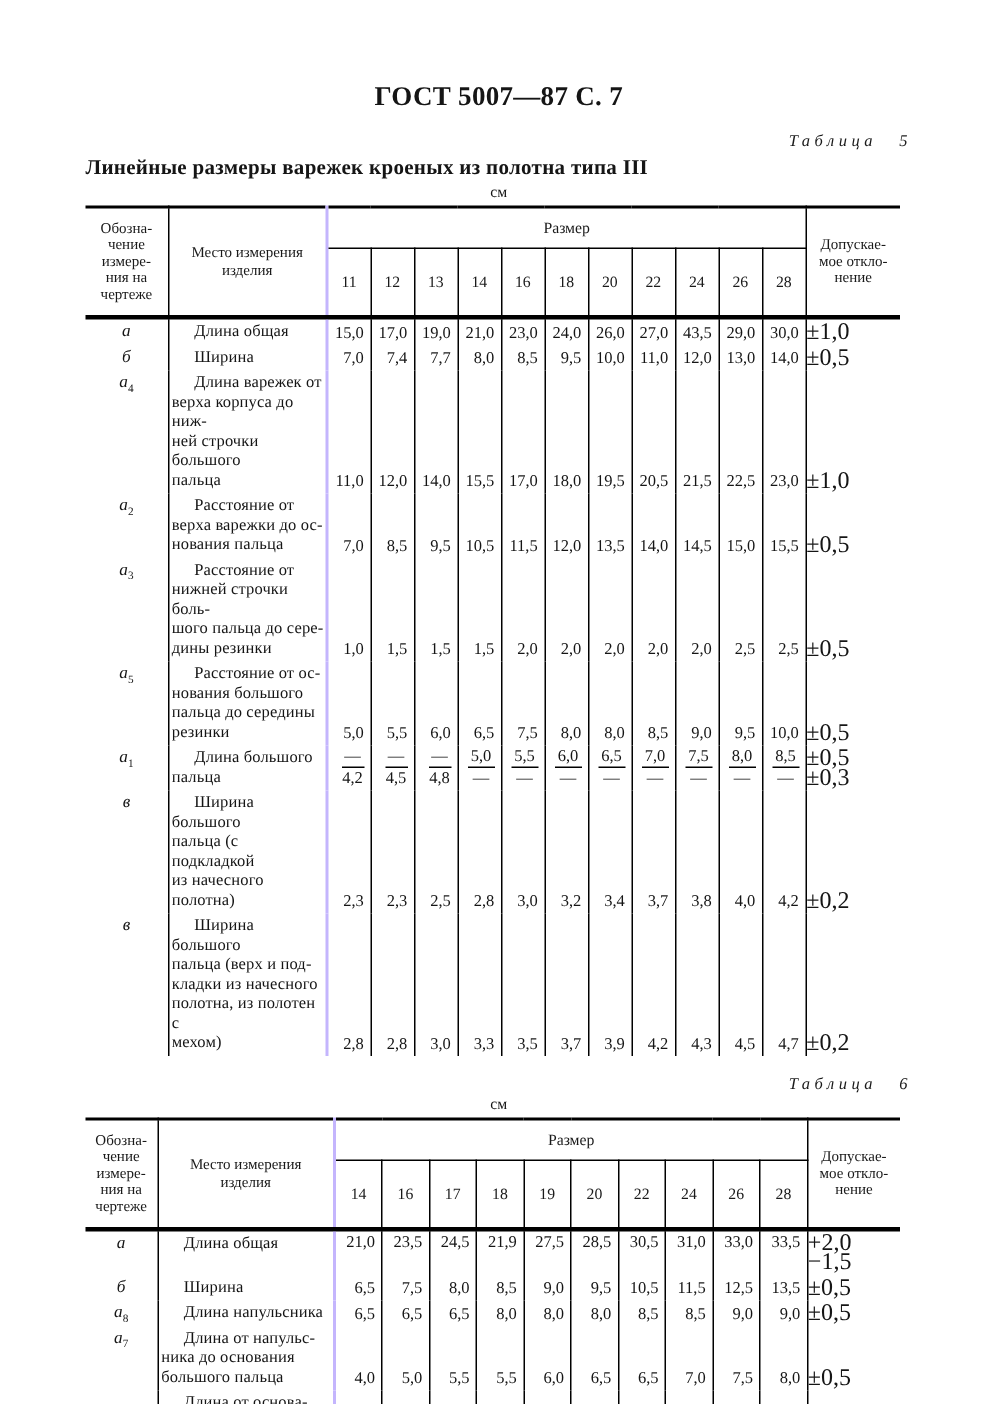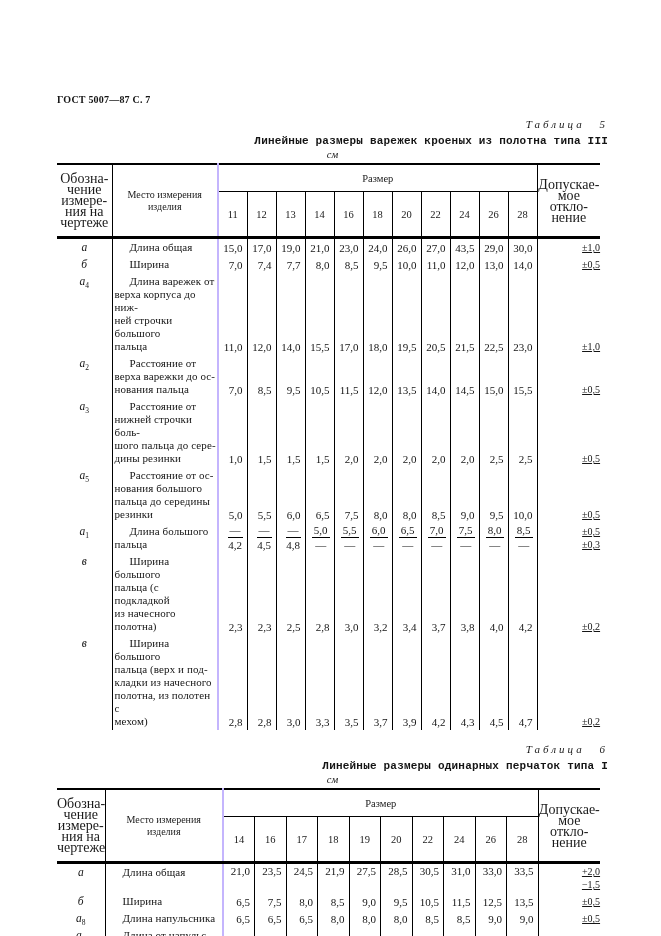--- a/index.html
+++ b/index.html
@@ -3,67 +3,65 @@
 <meta charset="utf-8">
 <style>
   html,body{margin:0;padding:0;}
   body{
     width:661px;height:936px;background:#ffffff;color:#151515;
     font-family:"Liberation Serif","DejaVu Serif",serif;
     overflow:hidden;
   }
   .page{padding-top:54px;padding-left:57px;width:551px;}
   .doc-header{
-    text-align:left;font-weight:bold;font-size:10px;letter-spacing:.2px;
+    text-align:center;font-weight:bold;font-size:18px;letter-spacing:.2px;
     padding-right:0;
-    margin-top:40px;
   }
   .tbl-label{
     text-align:right;font-size:11px;letter-spacing:3px;word-spacing:9px;
     margin-top:13px;color:#1a1a1a;font-style:italic;
   }
   .tbl-title{
-    text-align:right;font-weight:bold;font-size:11px;margin:5px 0 0 0;
+    text-align:left;font-weight:bold;font-size:14px;margin:5px 0 0 0;
     letter-spacing:.2px;
-    font-family:Liberation Mono, monospace;
-  }
-  .tbl-unit{text-align:center;font-size:10.5px;margin:2px 0 3px 0;font-style:italic;}
+  }
+  .tbl-unit{text-align:center;font-size:10.5px;margin:2px 0 3px 0;}
   table.gost{
     border-collapse:collapse;width:543px;table-layout:fixed;
     border-top:2px solid #000;
   }
   .gost th,.gost td{
     border-left:1px solid #000;border-right:1px solid #000;
     padding:0;font-weight:normal;
   }
   .gost thead{border-bottom:3px solid #000;}
   .gost th{color:#1a1a1a;}
   th.size-group{border-bottom:1px solid #000;font-size:10.5px;height:26px;vertical-align:middle;}
   th.size{font-size:10.5px;height:44px;vertical-align:middle;}
   th.design,th.place,th.tol-h{
-    font-size:14px;line-height:11px;white-space:pre-line;vertical-align:middle;
+    font-size:10px;line-height:11px;white-space:pre-line;vertical-align:middle;
     text-align:center;
   }
   th.place{font-size:10px;line-height:12px;}
   td.sym{
     font-style:italic;text-align:center;vertical-align:top;font-size:11.5px;
     padding-top:2px;
   }
   td.sym sub{font-size:7.5px;font-style:normal;}
   td.desc{
     font-size:11px;line-height:13px;white-space:pre-line;vertical-align:top;
     text-indent:15px;padding:2px 1px 2px 2px;letter-spacing:.1px;
   }
   td.val{
     font-size:11px;text-align:right;vertical-align:bottom;
     padding:1px 4px 2px 0;
   }
   td.tolc{
-    font-size:10px;text-align:right;vertical-align:bottom;
-    white-space:pre-line;line-height:13px;padding:1px 0 2px 0;text-decoration:underline;
+    font-size:16px;text-align:left;vertical-align:bottom;
+    white-space:pre-line;line-height:13px;padding:1px 0 2px 0;
   }
   tr.vtop td{vertical-align:top;}
   td.first-size,th.first-size{border-left:2px solid #c4b5fd;}
   .edge-l{border-left:none !important;}
   .edge-r{border-right:none !important;}
   .frac{display:inline-block;text-align:center;line-height:12px;vertical-align:bottom;}
   .frac .num{display:block;border-bottom:1px solid #000;padding:0 2px 1px 2px;}
   .frac .den{display:block;padding-top:1px;}
   .tbl-block{margin:0;}
   .tbl-block.second{margin-top:10px;}
@@ -289,21 +287,20 @@
               <td class="val">4,7</td>
               <td class="tolc edge-r">±0,2</td>
             </tr>
           </tbody>
         </table>
       </div>
   </div>
 
   <div class="tbl-block second">
     <div class="tbl-label">Таблица 6</div>
-    <div class="tbl-title">Линейные размеры одинарных перчаток типа I</div>
     <div class="tbl-unit">см</div>
     <div class="tbl-slot">
         <table class="gost">
           <colgroup>
             <col style="width: 48px;">
             <col style="width: 118px;">
             <col style="width: 31.5px;">
             <col style="width: 31.5px;">
             <col style="width: 31.5px;">
             <col style="width: 31.5px;">

